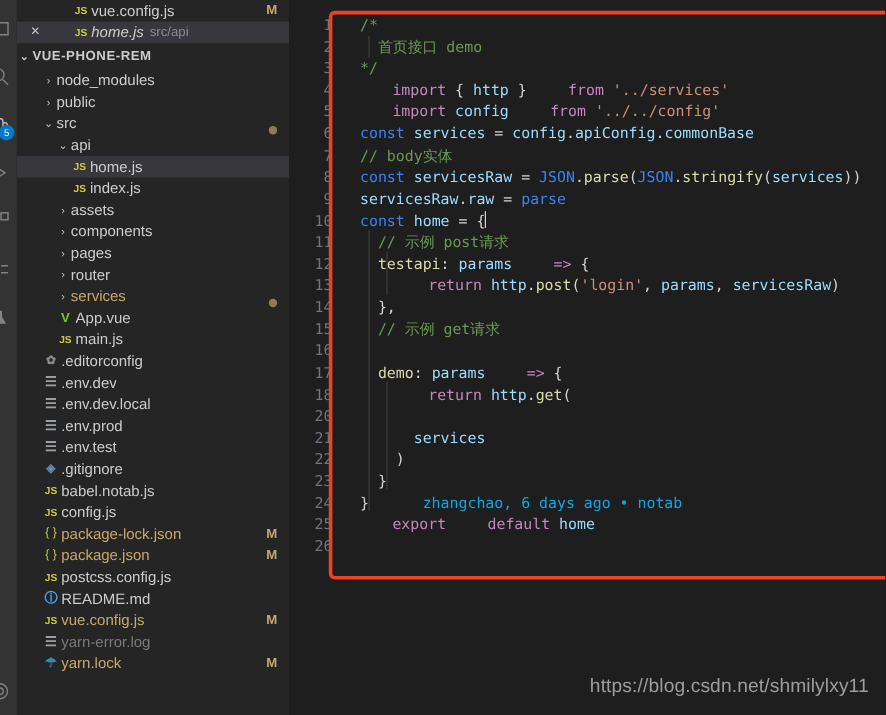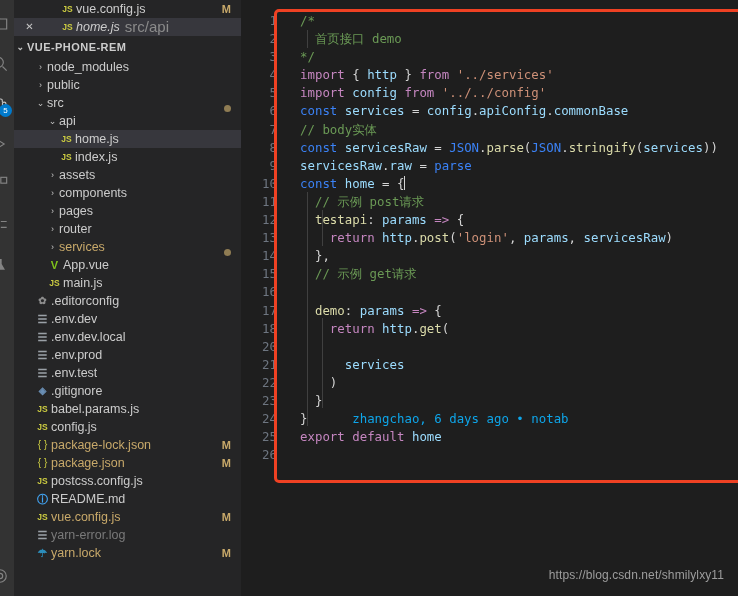--- a/index.html
+++ b/index.html
@@ -45,21 +45,21 @@
     font-size:12.5px;line-height:18px;
     cursor:pointer;
   }
   .row.selected{background:#37373d;}
   .row .close-x{
     width:15px;text-align:center;color:#c5c5c5;font-size:10px;
     flex:0 0 15px;
   }
   .row .ftext{overflow:hidden;text-overflow:ellipsis;}
   .row .fdesc{
-    color:#8b8b8b;font-size:15px;margin-left:5px;font-style:normal;margin-top:28px;
+    color:#8b8b8b;font-size:11px;margin-left:5px;font-style:normal;margin-top:28px;
   }
   .row .mflag{
     position:absolute;right:10px;color:#c8a96a;font-size:11px;font-weight:bold;
   }
   .row .dot{
     position:absolute;right:10px;width:7px;height:7px;border-radius:50%;
     background:#8f7c53;
   }
   .italic{font-style:italic;}
 
@@ -108,42 +108,42 @@
   }
   .lnum{
     width:36px;flex:0 0 36px;text-align:right;padding-right:11px;
     color:#6e7681;font-size:12.4px;
     font-family:"DejaVu Sans Mono","Liberation Mono",monospace;
   }
   .ctext{padding-left:12px;color:#d4d4d4;}
 
   
   .t-cmt{color:#6a9955;}
-  .t-kw{color:#c586c0;}
+  .t-kw{color:#c586c0;margin-left:27px;}
   .t-kw2{color:#3b82f6;text-align:center;}
   .t-str{color:#ce9178;}
   .t-var{color:#9cdcfe;}
   .t-fn{color:#dcdcaa;}
   .t-p{color:#d4d4d4;}
   .t-blame{color:#0ea5e9;font-style:normal;}
 
   
   .guide{
     position:absolute;width:1px;background:#404040;
   }
 
   
   .redbox{
     position:absolute;border:3px solid #ef4123;border-radius:5px;
     pointer-events:none;
   }
 
   .watermark{
     position:absolute;right:14px;bottom:14px;
-    color:#9d9d9d;font-size:12px;
+    color:#9d9d9d;font-size:16px;
     font-family:"Liberation Sans",sans-serif;
     letter-spacing:.1px;
   }
   .cursor-caret{
     display:inline-block;width:1px;height:14px;background:#d4d4d4;
     vertical-align:-2px;
   }
 </style>
 </head>
 <body>
@@ -303,21 +303,21 @@
         <div class="row" style="padding-left: 20px;">
           <span class="ic ic-env">☰</span>
           <span class="ftext ">.env.test</span>
         </div>
         <div class="row" style="padding-left: 20px;">
           <span class="ic ic-git">◈</span>
           <span class="ftext ">.gitignore</span>
         </div>
         <div class="row" style="padding-left: 20px;">
           <span class="ic ic-js">JS</span>
-          <span class="ftext ">babel.params.js</span>
+          <span class="ftext ">babel.notab.js</span>
         </div>
         <div class="row" style="padding-left: 20px;">
           <span class="ic ic-js">JS</span>
           <span class="ftext ">config.js</span>
         </div>
         <div class="row" style="padding-left: 20px;">
           <span class="ic ic-json">{ }</span>
           <span class="ftext fname-mod">package-lock.json</span>
           <span class="mflag">M</span>
         </div>

